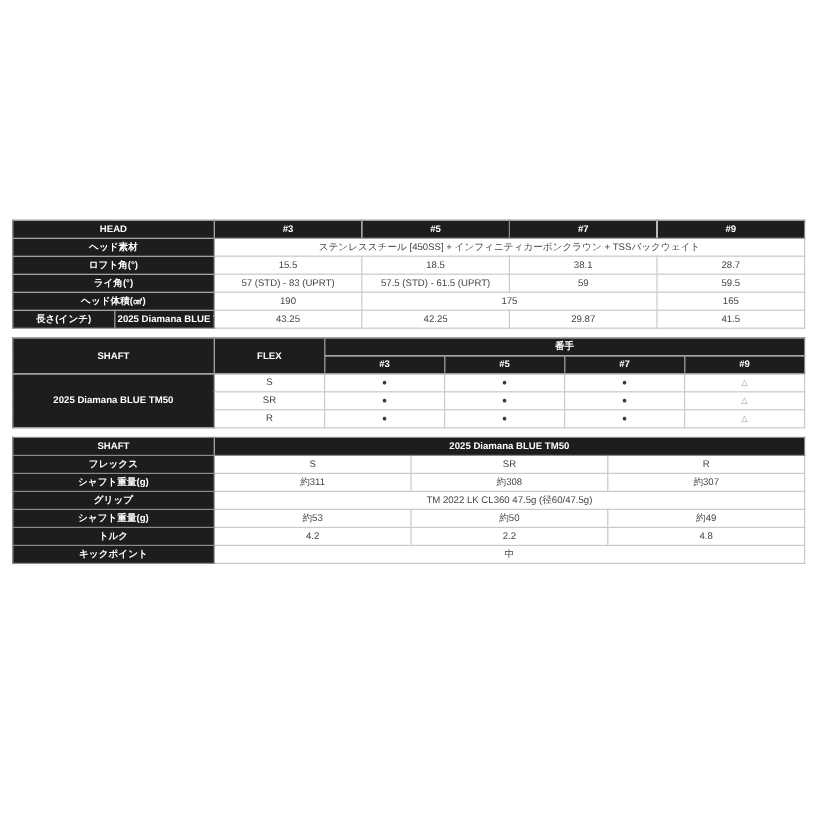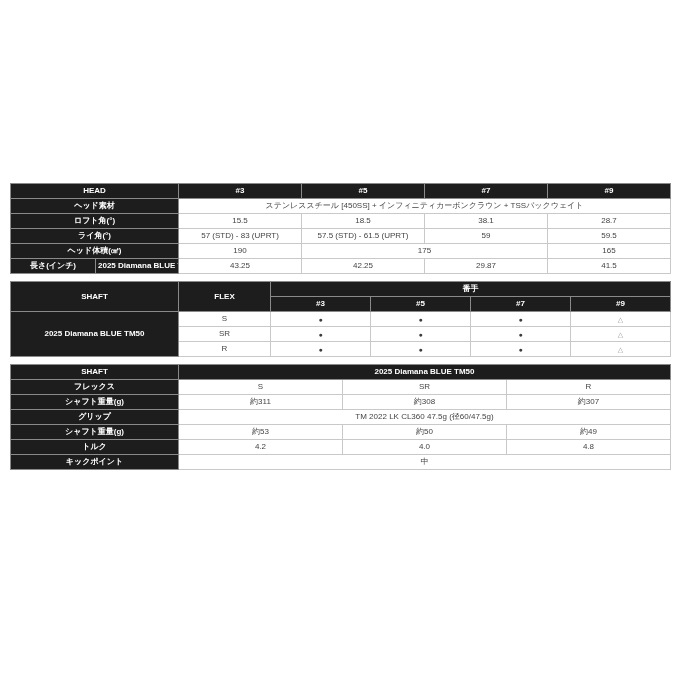--- a/index.html
+++ b/index.html
@@ -161,21 +161,21 @@
     </tr>
     <tr>
       <td class="dk">シャフト重量(g)</td>
       <td class="lt">約53</td>
       <td class="lt">約50</td>
       <td class="lt">約49</td>
     </tr>
     <tr>
       <td class="dk">トルク</td>
       <td class="lt">4.2</td>
-      <td class="lt">4.0</td>
+      <td class="lt">2.2</td>
       <td class="lt">4.8</td>
     </tr>
     <tr>
       <td class="dk">キックポイント</td>
       <td class="lt" colspan="3">中</td>
     </tr>
   </tbody>
     </table>
 
 </div>

